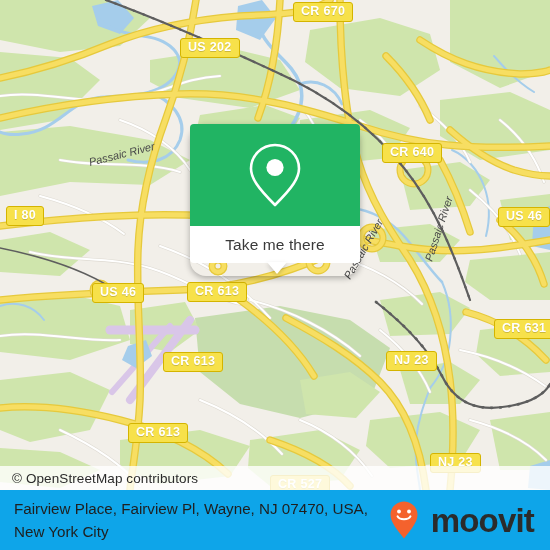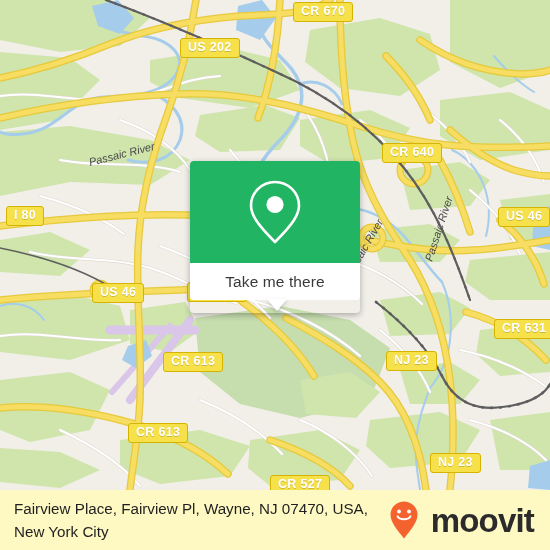--- a/index.html
+++ b/index.html
@@ -51,25 +51,24 @@
     white-space: nowrap;
   }
 
   
   #callout {
     position: absolute;
     left: 190px;
     top: 124px;
     width: 170px;
     height: 152px;
-    border-radius: 4px;
+    border-radius: 16px;
     box-shadow: 0 2px 6px rgba(0,0,0,0.30);
     overflow: visible;
     z-index: 30;
-    margin-top: 37px;
   }
   #callout .card-top {
     width: 170px;
     height: 102px;
     border-radius: 4px 4px 0 0;
     display: flex;
     align-items: center;
     justify-content: center;
     box-sizing: border-box;
   }
@@ -98,21 +97,21 @@
     filter: drop-shadow(0 2px 2px rgba(0,0,0,0.18));
   }
 
   
   #footer {
     position: absolute;
     left: 0;
     top: 490px;
     width: 550px;
     height: 60px;
-    background: #fef9c3;
+    background: #0ea5e9;
     display: flex;
     align-items: center;
     justify-content: space-between;
     box-sizing: border-box;
     padding: 0 16px 0 14px;
   }
   #footer .addr {
     font-size: 15.2px;
     line-height: 23px;
     color: #1f1f1f;
@@ -347,20 +346,23 @@
         <div style="position: absolute; left: 92px; top: 283px; background: rgb(247, 225, 74); border: 1.5px solid rgb(212, 180, 0); border-radius: 3px; padding: 1px 7px 2px; font-family: &quot;Liberation Sans&quot;, sans-serif; font-size: 12.5px; font-weight: bold; color: rgb(255, 255, 255); letter-spacing: 0.3px; white-space: nowrap; text-shadow: rgba(0, 0, 0, 0.18) 0px 1px 0px; line-height: 15px;"><span>US 46</span></div>
         <div style="position: absolute; left: 187px; top: 282px; background: rgb(247, 225, 74); border: 1.5px solid rgb(212, 180, 0); border-radius: 3px; padding: 1px 7px 2px; font-family: &quot;Liberation Sans&quot;, sans-serif; font-size: 12.5px; font-weight: bold; color: rgb(255, 255, 255); letter-spacing: 0.3px; white-space: nowrap; text-shadow: rgba(0, 0, 0, 0.18) 0px 1px 0px; line-height: 15px;"><span>CR 613</span></div>
         <div style="position: absolute; left: 494px; top: 319px; background: rgb(247, 225, 74); border: 1.5px solid rgb(212, 180, 0); border-radius: 3px; padding: 1px 7px 2px; font-family: &quot;Liberation Sans&quot;, sans-serif; font-size: 12.5px; font-weight: bold; color: rgb(255, 255, 255); letter-spacing: 0.3px; white-space: nowrap; text-shadow: rgba(0, 0, 0, 0.18) 0px 1px 0px; line-height: 15px;"><span>CR 631</span></div>
         <div style="position: absolute; left: 386px; top: 351px; background: rgb(247, 225, 74); border: 1.5px solid rgb(212, 180, 0); border-radius: 3px; padding: 1px 7px 2px; font-family: &quot;Liberation Sans&quot;, sans-serif; font-size: 12.5px; font-weight: bold; color: rgb(255, 255, 255); letter-spacing: 0.3px; white-space: nowrap; text-shadow: rgba(0, 0, 0, 0.18) 0px 1px 0px; line-height: 15px;"><span>NJ 23</span></div>
         <div style="position: absolute; left: 163px; top: 352px; background: rgb(247, 225, 74); border: 1.5px solid rgb(212, 180, 0); border-radius: 3px; padding: 1px 7px 2px; font-family: &quot;Liberation Sans&quot;, sans-serif; font-size: 12.5px; font-weight: bold; color: rgb(255, 255, 255); letter-spacing: 0.3px; white-space: nowrap; text-shadow: rgba(0, 0, 0, 0.18) 0px 1px 0px; line-height: 15px;"><span>CR 613</span></div>
         <div style="position: absolute; left: 128px; top: 423px; background: rgb(247, 225, 74); border: 1.5px solid rgb(212, 180, 0); border-radius: 3px; padding: 1px 7px 2px; font-family: &quot;Liberation Sans&quot;, sans-serif; font-size: 12.5px; font-weight: bold; color: rgb(255, 255, 255); letter-spacing: 0.3px; white-space: nowrap; text-shadow: rgba(0, 0, 0, 0.18) 0px 1px 0px; line-height: 15px;"><span>CR 613</span></div>
         <div style="position: absolute; left: 430px; top: 453px; background: rgb(247, 225, 74); border: 1.5px solid rgb(212, 180, 0); border-radius: 3px; padding: 1px 7px 2px; font-family: &quot;Liberation Sans&quot;, sans-serif; font-size: 12.5px; font-weight: bold; color: rgb(255, 255, 255); letter-spacing: 0.3px; white-space: nowrap; text-shadow: rgba(0, 0, 0, 0.18) 0px 1px 0px; line-height: 15px;"><span>NJ 23</span></div>
         <div style="position: absolute; left: 270px; top: 475px; background: rgb(247, 225, 74); border: 1.5px solid rgb(212, 180, 0); border-radius: 3px; padding: 1px 7px 2px; font-family: &quot;Liberation Sans&quot;, sans-serif; font-size: 12.5px; font-weight: bold; color: rgb(255, 255, 255); letter-spacing: 0.3px; white-space: nowrap; text-shadow: rgba(0, 0, 0, 0.18) 0px 1px 0px; line-height: 15px;"><span>CR 527</span></div>
       </div>
 
+    <div id="attribution">
+      <span class="att-text">© OpenStreetMap contributors</span>
+    </div>
   </div>
 
   <div id="callout">
     <div class="card-top" style="background: rgb(33, 180, 99);">
       <svg width="54" height="68" viewBox="0 0 54 68">
         <path d="M27,4 C13.8,4 3,14.6 3,27.6 C3,37 9.5,46.6 27,64 C44.5,46.6 51,37 51,27.6 C51,14.6 40.2,4 27,4 Z" fill="none" stroke="#ffffff" stroke-width="2.6" stroke-linejoin="round"></path>
         <circle cx="27" cy="26.5" r="8.6" fill="#ffffff"></circle>
       </svg>
     </div>
     <div class="card-bottom">

